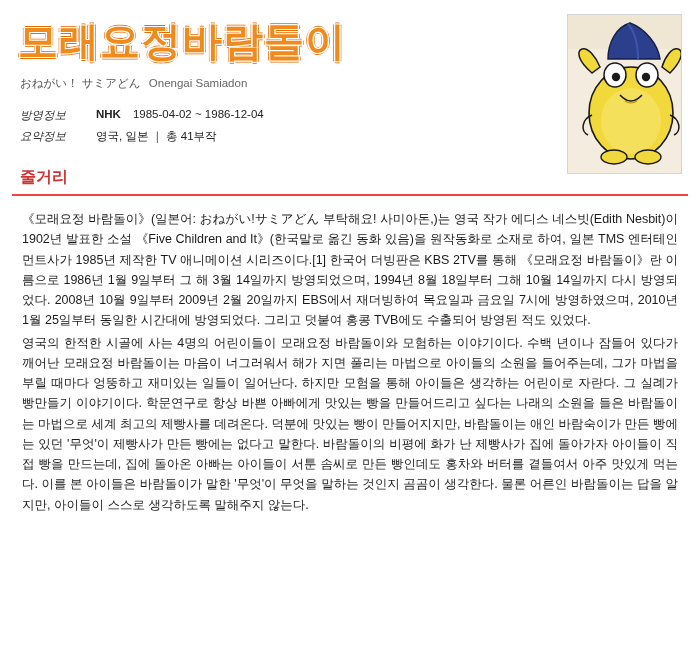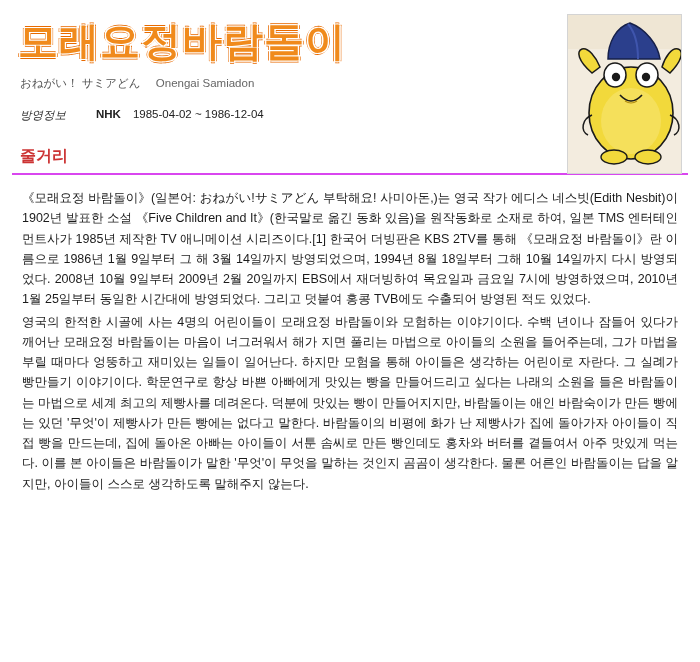--- a/index.html
+++ b/index.html
@@ -47,21 +47,21 @@
     margin: 12px 0 0 20px;
     font-size: 11.5px;
     color: #555555;
   }
   .subtitle .jp {
     color: #555555;
     text-align: center;
   }
   .subtitle .rom {
     color: #666666;
-    margin-left: 12px;
+    margin-left: 5px;
   }
 
   .info-table {
     margin: 14px 0 0 20px;
     border-collapse: collapse;
     font-size: 11.5px;
   }
   .info-table td {
     padding: 3px 0;
     vertical-align: top;
@@ -97,21 +97,21 @@
 
   
   .section {
     margin: 20px 12px 0 12px;
   }
   .section-title {
     color: #cc3333;
     font-size: 16px;
     font-weight: bold;
     padding: 0 0 6px 8px;
-    border-bottom: 2px solid #d946ef;
+    border-bottom: 2px solid #ef4444;
   }
 
   .body-text {
     margin: 13px 10px 0 10px;
     font-size: 12.5px;
     line-height: 1.62;
     color: #1b1b1b;
     text-align: justify;
     text-justify: inter-character;
     word-break: break-all;
@@ -136,20 +136,26 @@
       <span class="jp">おねがい！ サミアどん</span>
       <span class="rom">Onengai Samiadon</span>
     </div>
 
     <table class="info-table">
       <tbody>
           <tr>
         <td class="info-label">방영정보</td>
         <td class="info-value">
           <span class="strong">NHK</span><span>1985-04-02 ~ 1986-12-04</span>
+        </td>
+      </tr>
+      <tr>
+        <td class="info-label">요약정보</td>
+        <td class="info-value">
+          <span>영국, 일본 ｜ 총 41부작</span>
         </td>
       </tr>
     </tbody>
       </table>
 
     <div class="thumb">
       <svg width="113" height="158" viewBox="0 0 113 158">
         <rect x="0" y="0" width="113" height="158" fill="#f3ecdf"></rect>
         <rect x="0" y="0" width="113" height="34" fill="#efe6d4"></rect>
 

